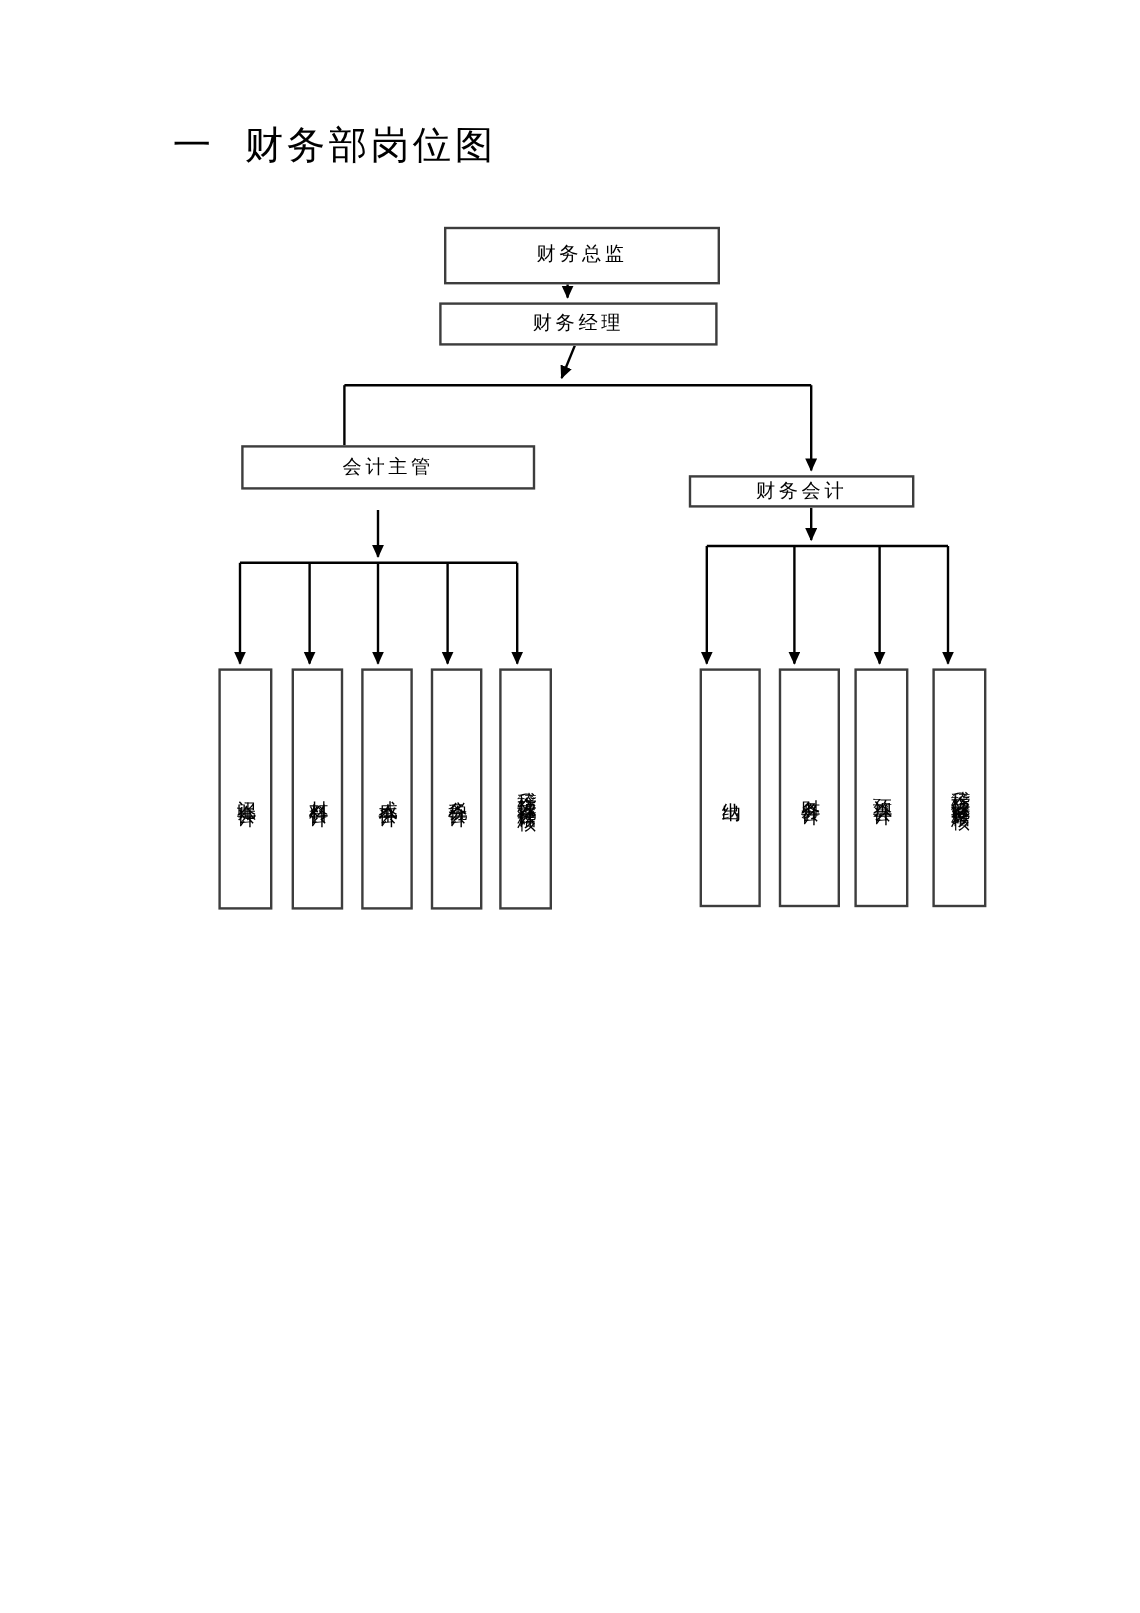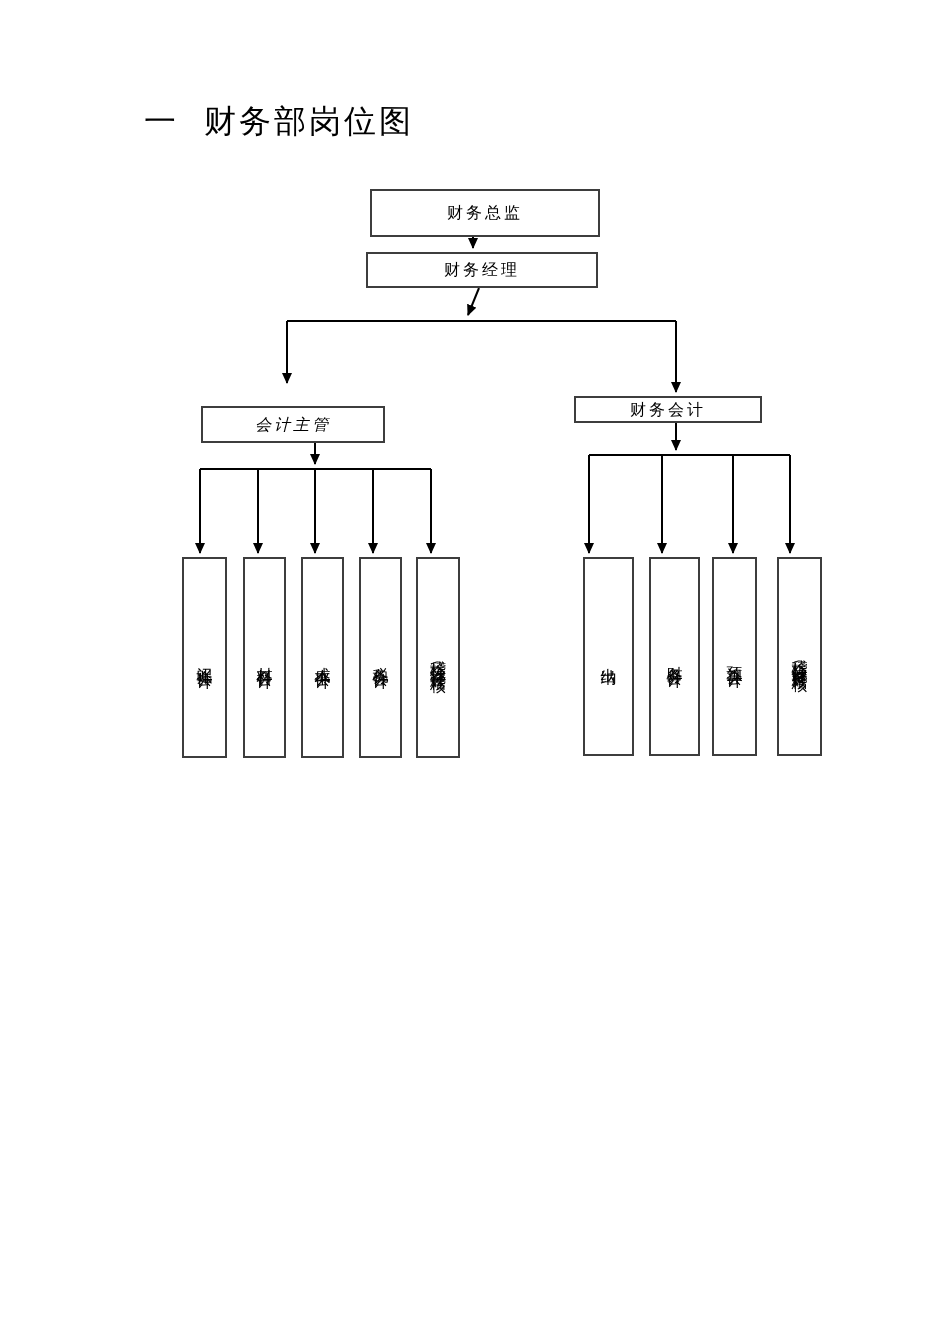--- a/index.html
+++ b/index.html
@@ -43,21 +43,21 @@
     color: #000000;
   }
   .hbox { letter-spacing: 3px; }
   .vbox {
     writing-mode: vertical-rl;
     letter-spacing: 2px;
   }
   
   .b-director    { left: 370px; top: 189px; width: 230px; height: 48px; }
   .b-manager     { left: 338px; top: 252px; width: 232px; height: 36px; margin-left: 28px; }
-  .b-acct-sup    { left: 201px; top: 406px; width: 184px; height: 37px; font-style: italic; }
+  .b-acct-sup    { left: 201px; top: 371px; width: 245px; height: 37px; }
   .b-fin-sup     { left: 574px; top: 396px; width: 188px; height: 27px; }
   
   .b-l1 { left: 182px; top: 557px; width: 45px; height: 201px; }
   .b-l2 { left: 243px; top: 557px; width: 43px; height: 201px; }
   .b-l3 { left: 301px; top: 557px; width: 43px; height: 201px; }
   .b-l4 { left: 359px; top: 557px; width: 43px; height: 201px; }
   .b-l5 { left: 416px; top: 557px; width: 44px; height: 201px; }
   
   .b-r1 { left: 583px; top: 557px; width: 51px; height: 199px; }
   .b-r2 { left: 649px; top: 557px; width: 51px; height: 199px; }

